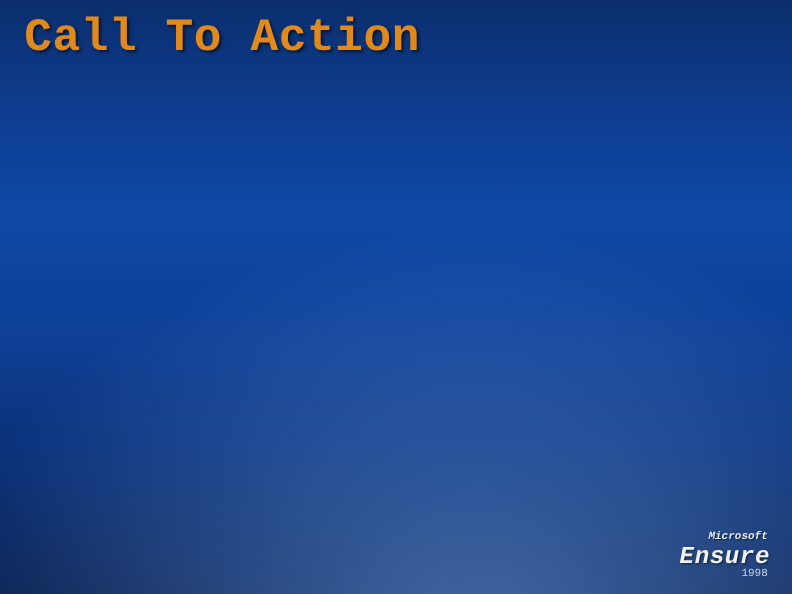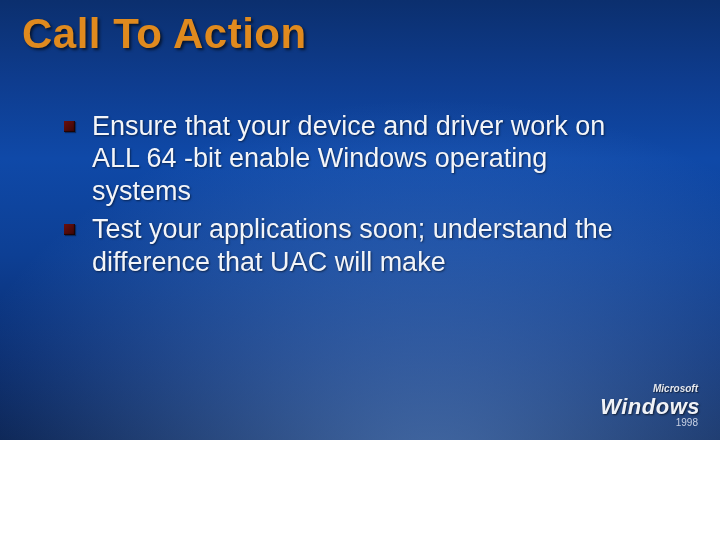--- a/index.html
+++ b/index.html
@@ -6,25 +6,26 @@
     margin: 0;
     padding: 0;
     width: 720px;
     height: 540px;
     overflow: hidden;
     font-family: Arial, Helvetica, sans-serif;
   }
   .slide {
     position: relative;
     width: 720px;
-    height: 440px;
+    height: 540px;
     background:
       radial-gradient(ellipse 900px 700px at 60% 110%, rgba(120,170,240,0.55) 0%, rgba(120,170,240,0) 55%),
       linear-gradient(180deg, #0b2f6e 0%, #0e3c8e 18%, #0f49a8 36%, #0d3f94 58%, #0a2e72 80%, #071f4e 100%);
     color: #ffffff;
+    font-family: Liberation Mono, monospace;
   }
   .title {
     position: absolute;
     top: 10px;
     left: 22px;
     font-size: 42px;
     font-weight: bold;
     color: #e08a1e; 
     text-shadow: 2px 2px 3px rgba(0,0,0,0.6);
     letter-spacing: 0.5px;
@@ -89,24 +90,20 @@
     margin-top: 0px;
   }
 </style>
 </head>
 <body>
 
 <div class="slide">
 
   <div class="title">Call To Action</div>
 
-  <div class="content">
-    <div class="bullet" style="max-width:520px;">Ensure that your device and driver work on ALL 64 -bit enable Windows operating systems</div>
-    <div class="bullet" style="max-width:580px;">Test your applications soon; understand the difference that UAC will make</div>
-  </div>
 
   <div class="footer-logo">
     <span class="ms">Microsoft</span>
-    <span class="winhec">Windows</span>
+    <span class="winhec">Ensure</span>
     <span class="year">1998</span>
   </div>
 
 </div>
 
 </body></html>

